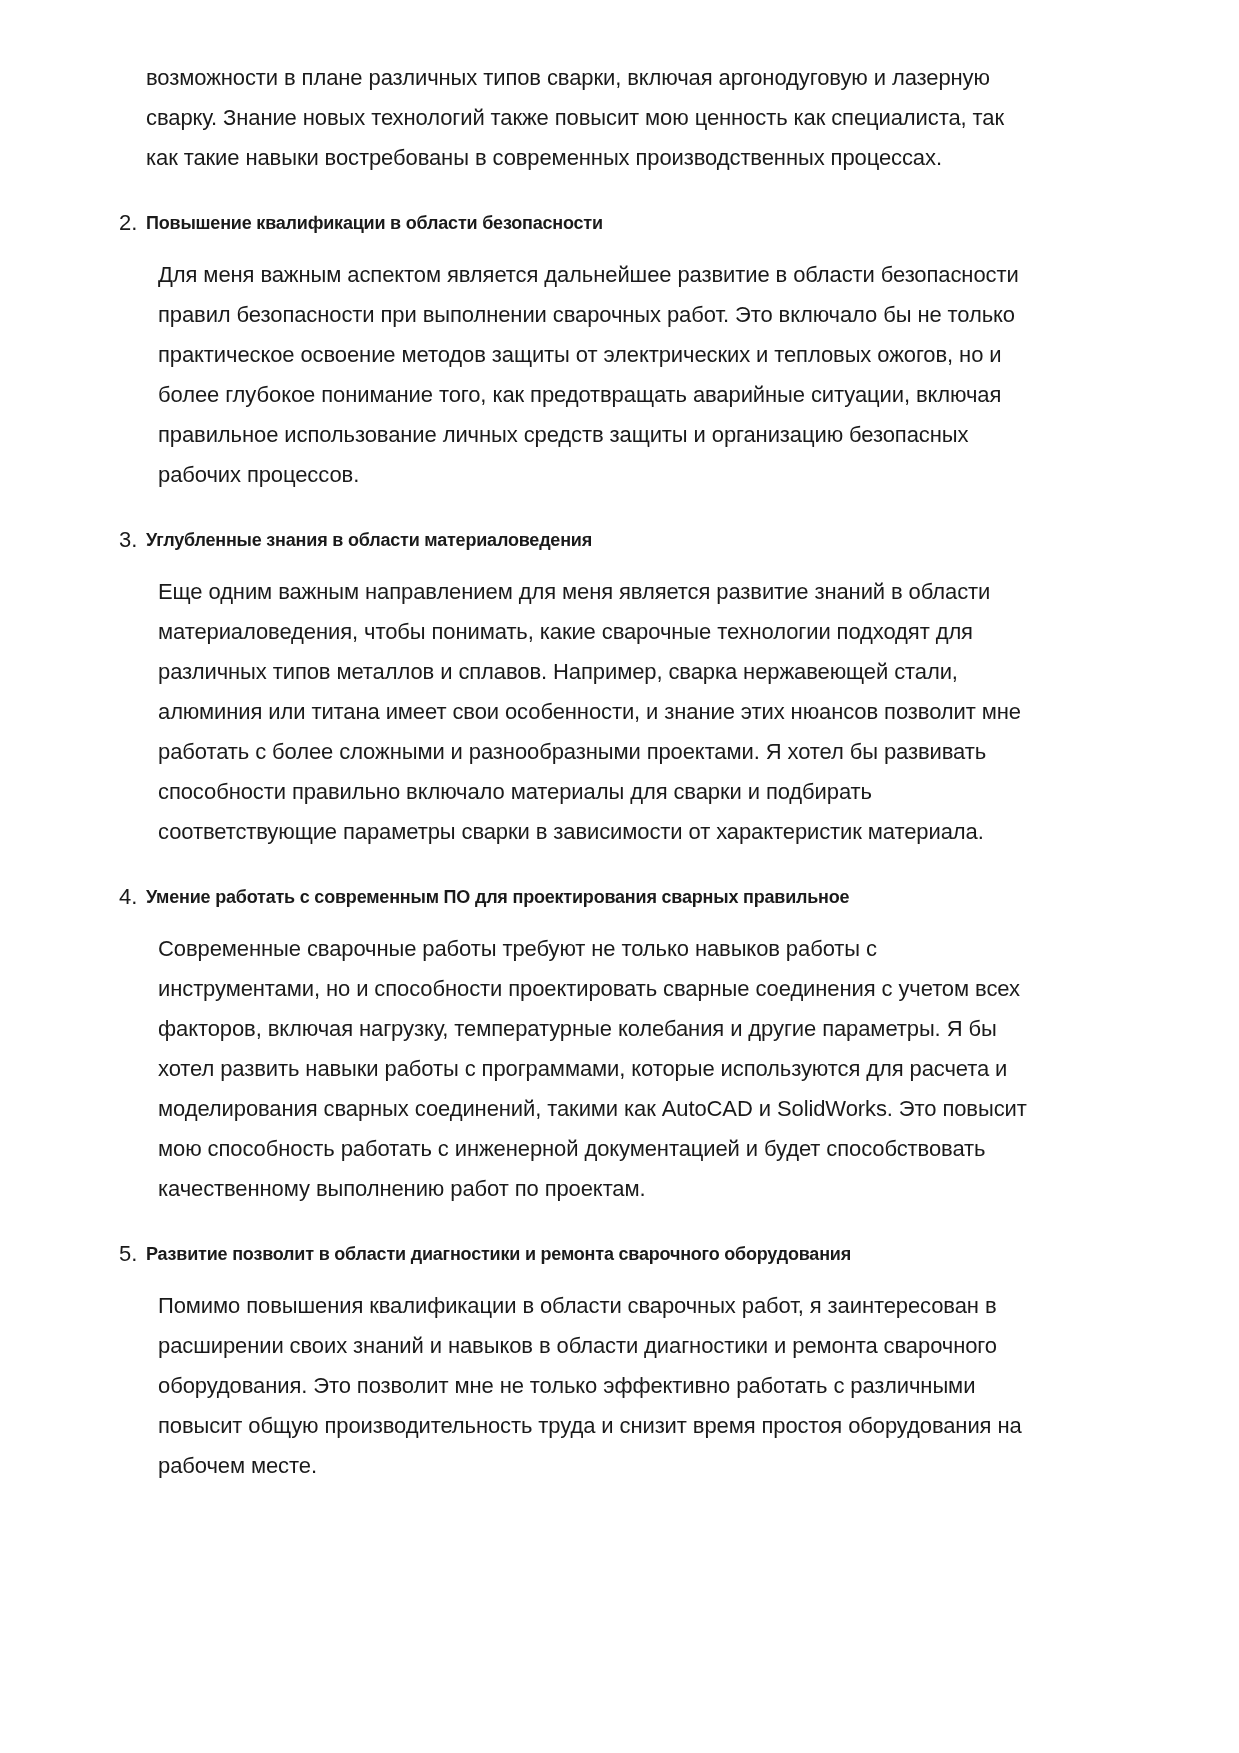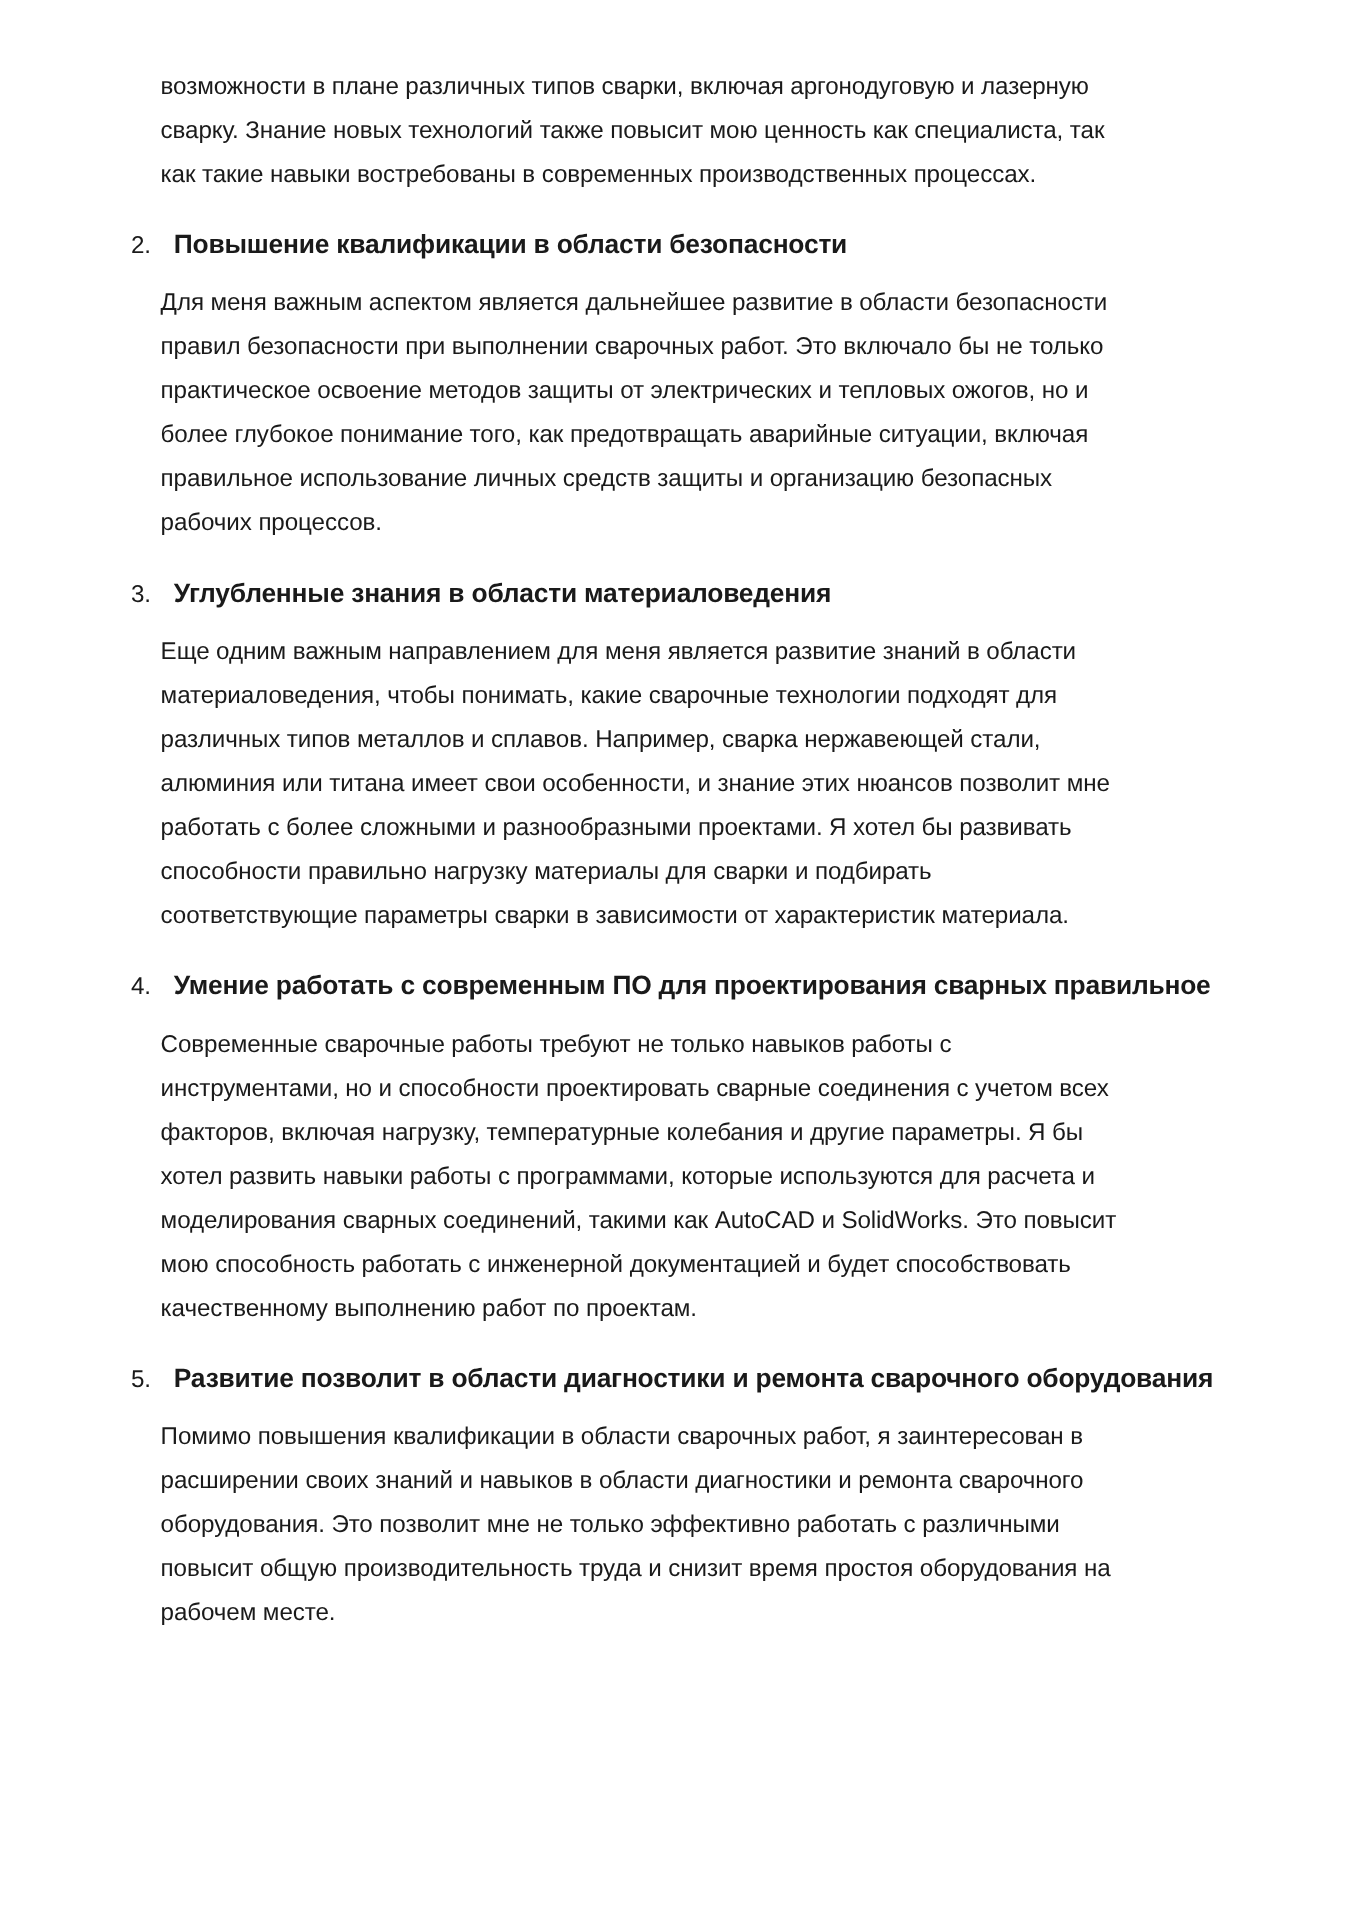--- a/index.html
+++ b/index.html
@@ -45,31 +45,31 @@
       margin-top: 25px;
     }
     .item-num {
       position: absolute;
       left: -27px;
       top: 0;
       font-size: 22px;
       line-height: 40px;
     }
     .item-title {
-      font-size: 24px;
+      font-size: 18px;
       line-height: 40px;
       font-weight: bold;
-      margin: 12px;
+      margin: 0;
       letter-spacing: -0.2px;
       white-space: nowrap;
     }
     .item-body {
       font-size: 22px;
       line-height: 40px;
-      margin: 0;
+      margin: 12px;
       letter-spacing: -0.1px;
     }
     .line {
       display: block;
       white-space: nowrap;
     }
   </style>
 </head>
 <body>
 
@@ -99,21 +99,21 @@
 
       <li class="list-item">
         <span class="item-num">3.</span>
         <p class="item-title">Углубленные знания в области материаловедения</p>
         <p class="item-body">
           <span class="line">Еще одним важным направлением для меня является развитие знаний в области</span>
           <span class="line">материаловедения, чтобы понимать, какие сварочные технологии подходят для</span>
           <span class="line">различных типов металлов и сплавов. Например, сварка нержавеющей стали,</span>
           <span class="line">алюминия или титана имеет свои особенности, и знание этих нюансов позволит мне</span>
           <span class="line">работать с более сложными и разнообразными проектами. Я хотел бы развивать</span>
-          <span class="line">способности правильно нагрузку материалы для сварки и подбирать</span>
+          <span class="line">способности правильно включало материалы для сварки и подбирать</span>
           <span class="line">соответствующие параметры сварки в зависимости от характеристик материала.</span>
         </p>
       </li>
 
       <li class="list-item">
         <span class="item-num">4.</span>
         <p class="item-title">Умение работать с современным ПО для проектирования сварных правильное</p>
         <p class="item-body">
           <span class="line">Современные сварочные работы требуют не только навыков работы с</span>
           <span class="line">инструментами, но и способности проектировать сварные соединения с учетом всех</span>

